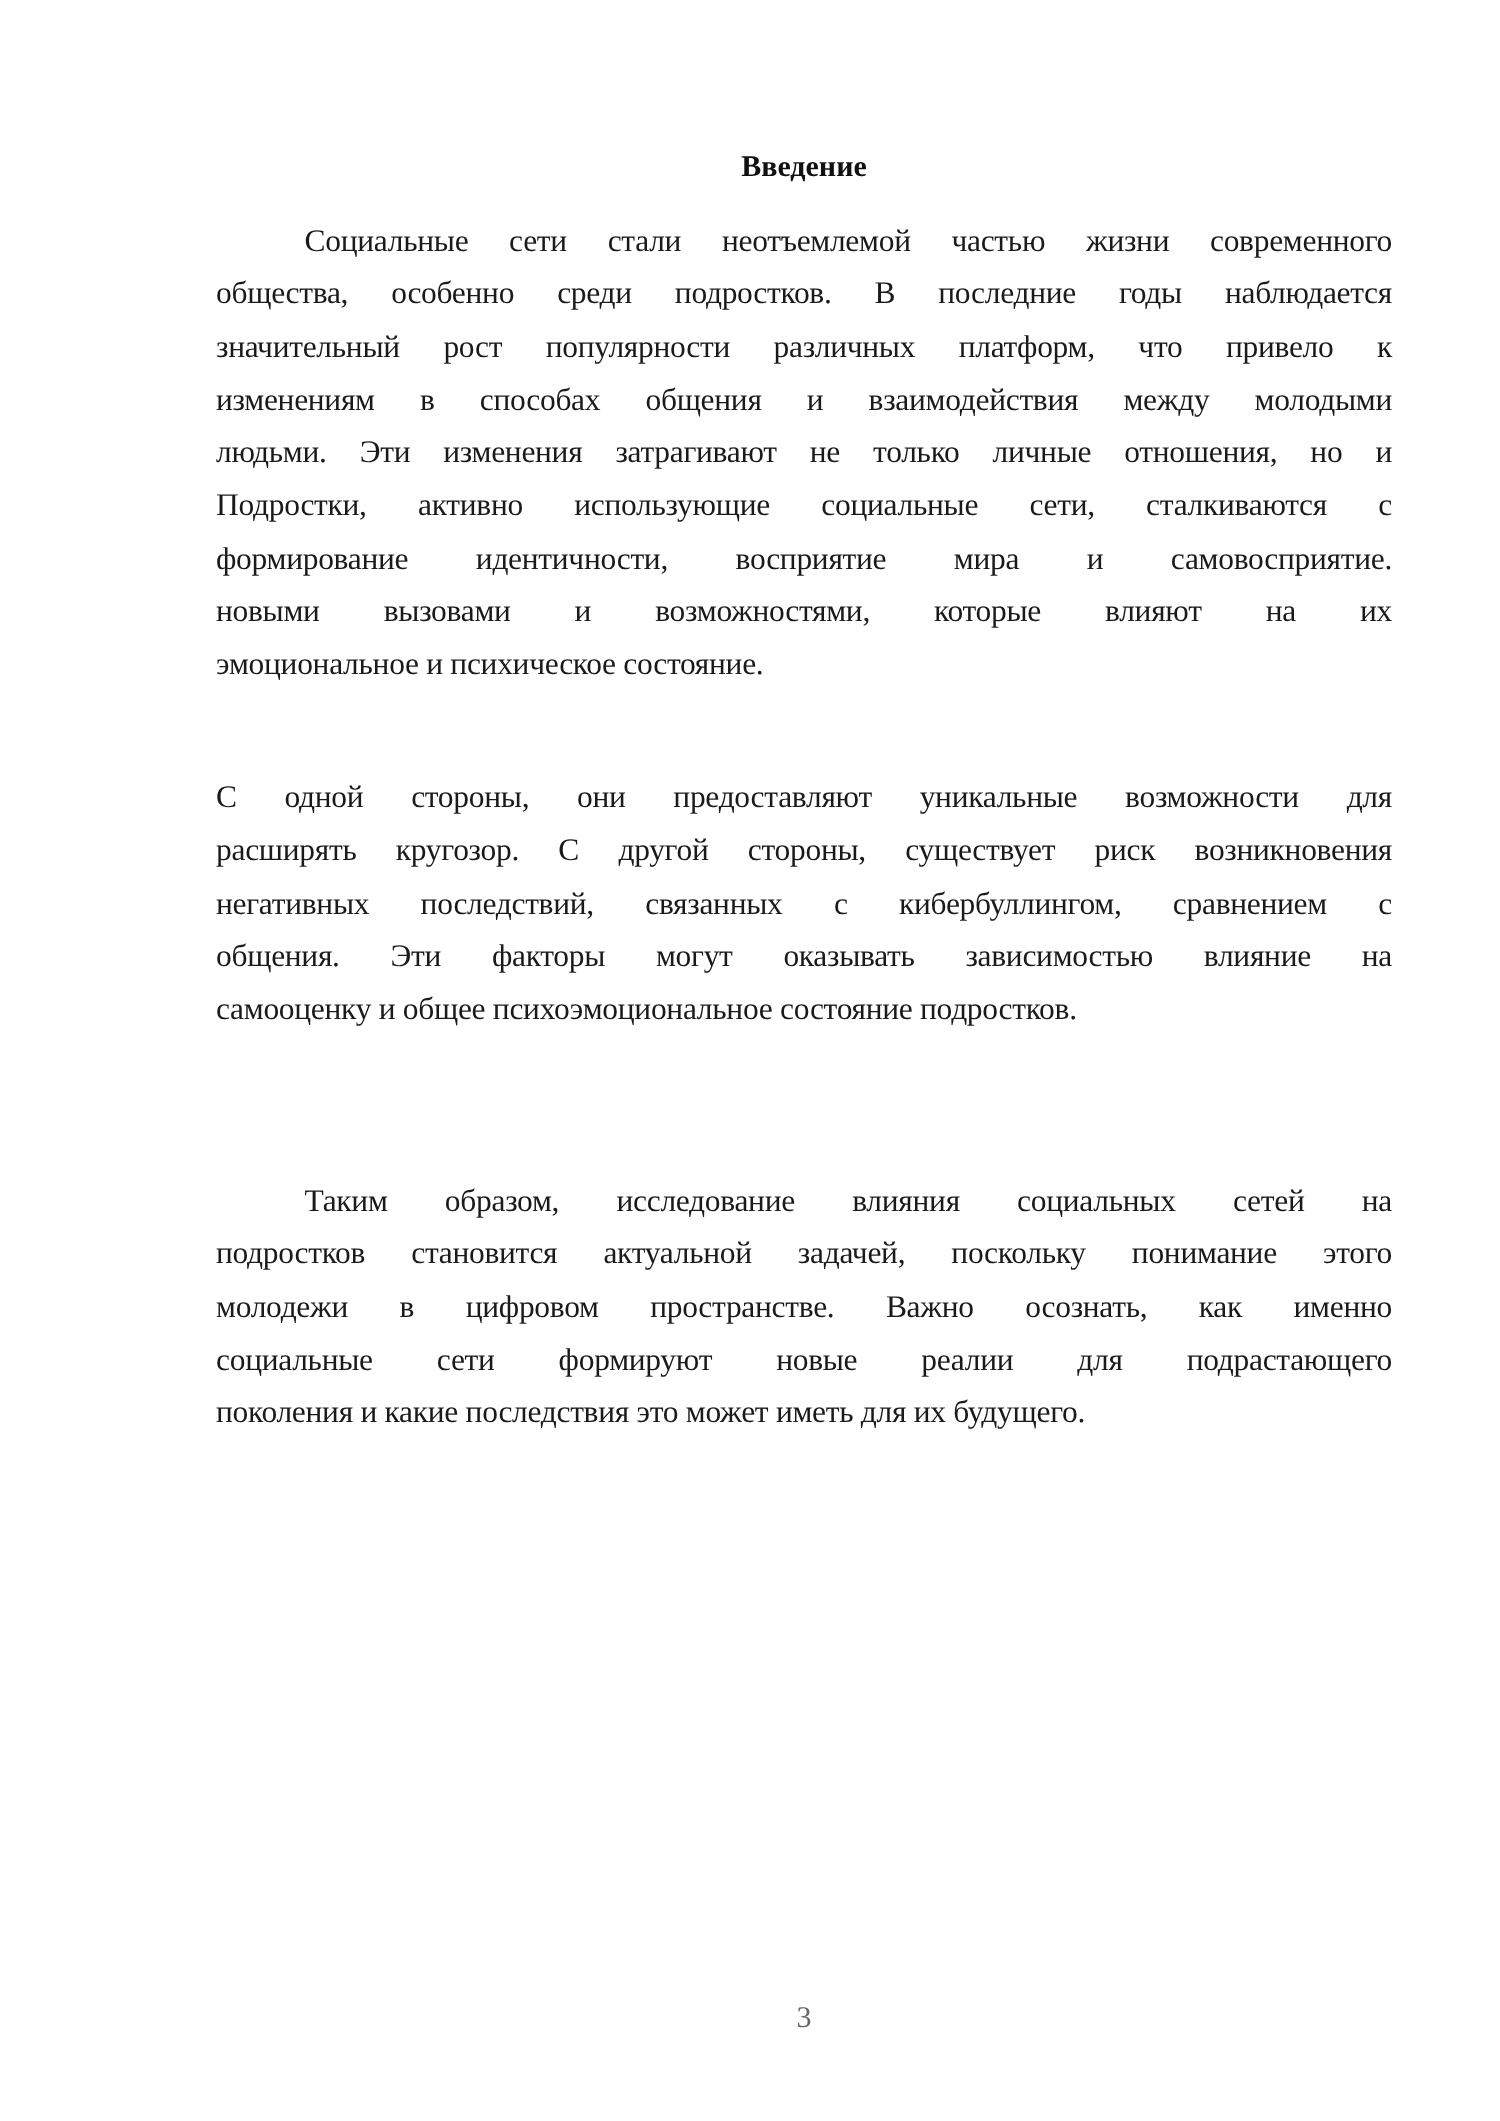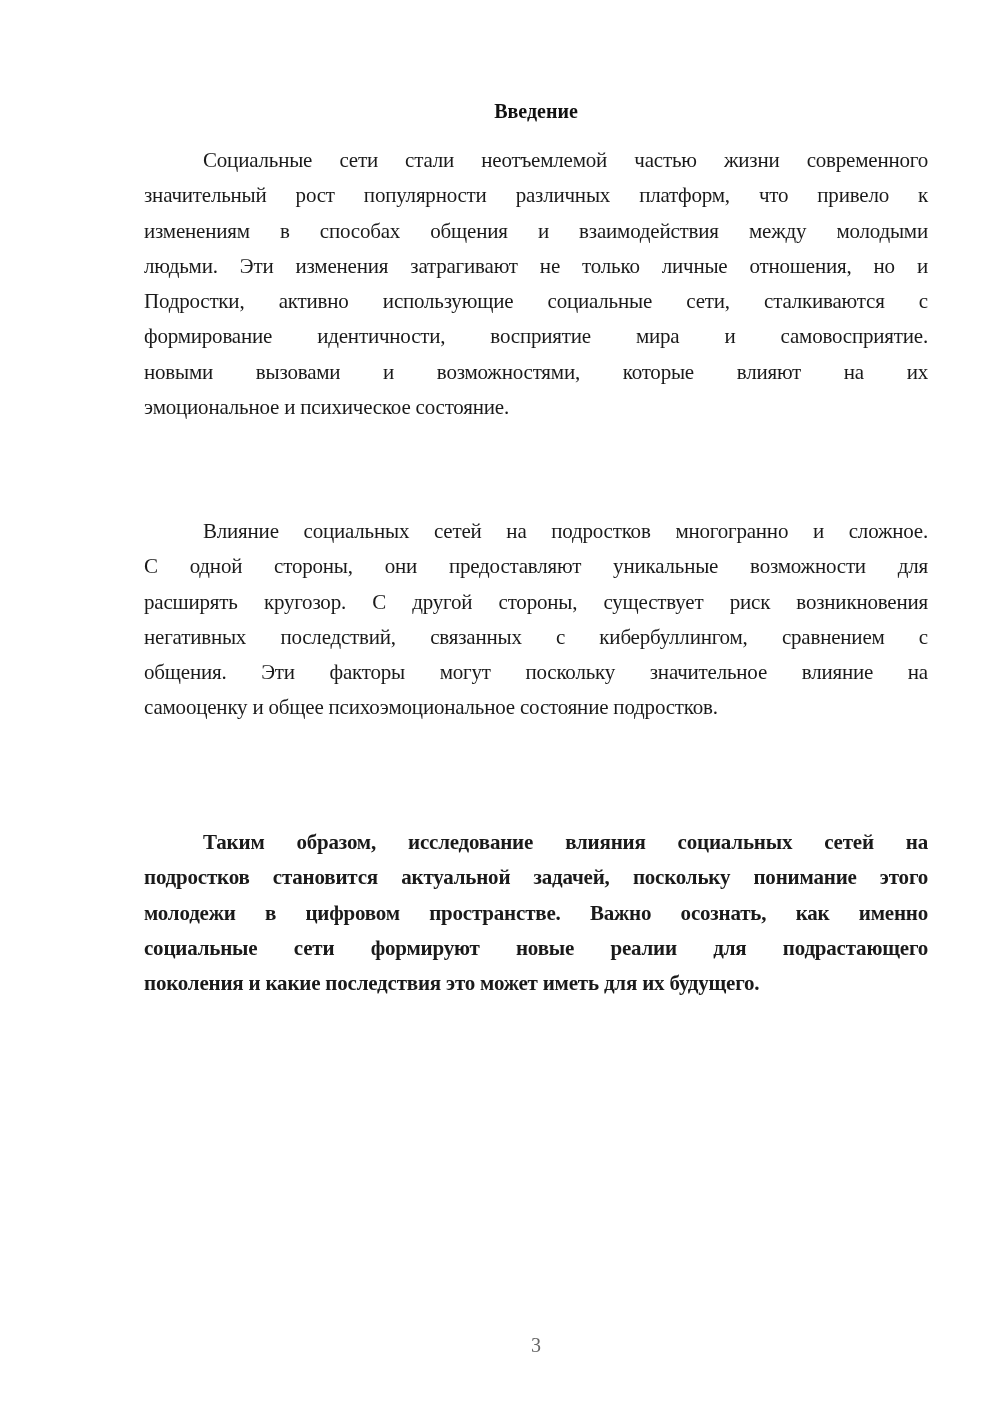--- a/index.html
+++ b/index.html
@@ -48,56 +48,56 @@
       overflow: visible;
     }
     .line.indent {
       padding-left: 59px;
     }
     .line.last {
       text-align-last: left;
     }
     #p1 { top: 143px; }
     #p2 { top: 514px; }
-    #p3 { top: 825px; font-weight: bold; }
+    #p3 { top: 783px; }
     .page-number {
       position: absolute;
       top: 1334px;
       left: 0;
       width: 1072px;
       text-align: center;
       font-size: 20px;
       color: #666;
       font-family: "Liberation Serif", serif;
     }
   </style>
 </head>
 <body>
 
 <div class="page">
 
   <div class="title">Введение</div>
 
   <div class="para" id="p1">
     <div class="line indent">Социальные сети стали неотъемлемой частью жизни современного</div>
+    <div class="line">общества, особенно среди подростков. В последние годы наблюдается</div>
     <div class="line">значительный рост популярности различных платформ, что привело к</div>
     <div class="line">изменениям в способах общения и взаимодействия между молодыми</div>
     <div class="line">людьми. Эти изменения затрагивают не только личные отношения, но и</div>
     <div class="line">Подростки, активно использующие социальные сети, сталкиваются с</div>
     <div class="line">формирование идентичности, восприятие мира и самовосприятие.</div>
     <div class="line">новыми вызовами и возможностями, которые влияют на их</div>
     <div class="line last">эмоциональное и психическое состояние.</div>
   </div>
 
   <div class="para" id="p2">
-    <div class="line indent">Влияние социальных сетей на подростков многогранно и сложное.</div>
     <div class="line">С одной стороны, они предоставляют уникальные возможности для</div>
     <div class="line">расширять кругозор. С другой стороны, существует риск возникновения</div>
     <div class="line">негативных последствий, связанных с кибербуллингом, сравнением с</div>
-    <div class="line">общения. Эти факторы могут поскольку значительное влияние на</div>
+    <div class="line">общения. Эти факторы могут оказывать зависимостью влияние на</div>
     <div class="line last">самооценку и общее психоэмоциональное состояние подростков.</div>
   </div>
 
   <div class="para" id="p3">
     <div class="line indent">Таким образом, исследование влияния социальных сетей на</div>
     <div class="line">подростков становится актуальной задачей, поскольку понимание этого</div>
     <div class="line">молодежи в цифровом пространстве. Важно осознать, как именно</div>
     <div class="line">социальные сети формируют новые реалии для подрастающего</div>
     <div class="line last">поколения и какие последствия это может иметь для их будущего.</div>
   </div>

